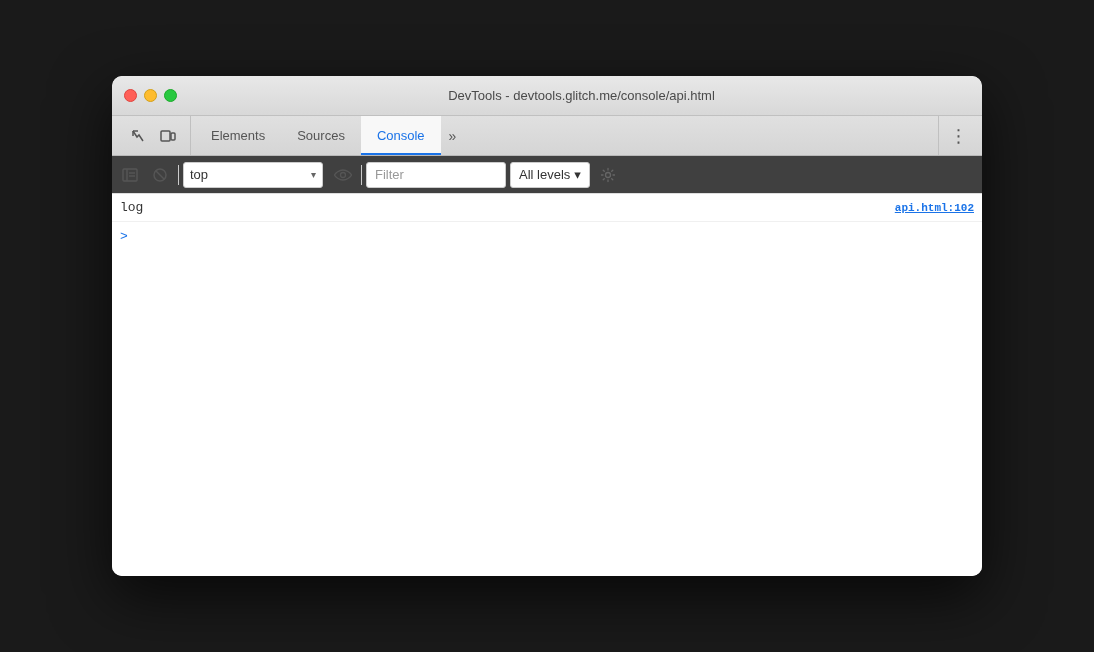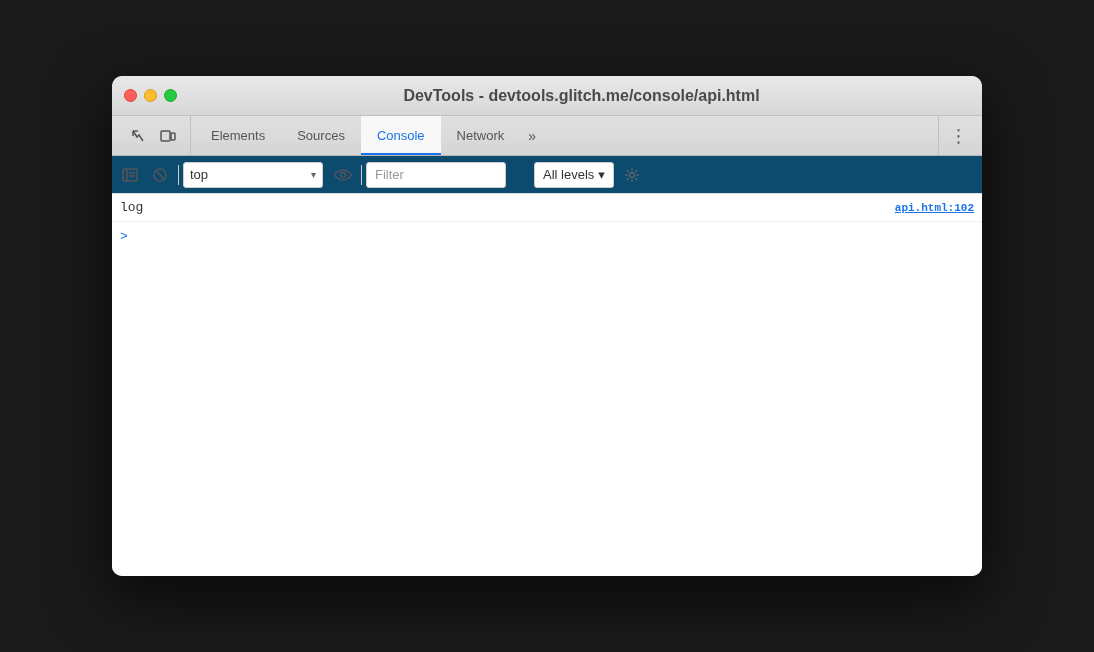--- a/index.html
+++ b/index.html
@@ -48,23 +48,23 @@
       border-radius: 50%;
     }
 
     .traffic-light.close { background: #ff5f57; border: 1px solid #e0443e; }
     .traffic-light.minimize { background: #febc2e; border: 1px solid #d4a017; }
     .traffic-light.maximize { background: #28c840; border: 1px solid #1aab29; }
 
     .title-text {
       flex: 1;
       text-align: center;
-      font-size: 16px;
+      font-size: 13px;
       color: #4a4a4a;
-      font-weight: 700;
+      font-weight: 400;
     }
 
     
     .tabs-bar {
       background: linear-gradient(to bottom, #e0e0e0, #d5d5d5);
       height: 40px;
       display: flex;
       align-items: center;
       border-bottom: 1px solid #b8b8b8;
       flex-shrink: 0;
@@ -142,21 +142,21 @@
       align-items: center;
       justify-content: center;
       border-left: 1px solid #c0c0c0;
       cursor: pointer;
       color: #555;
       font-size: 18px;
     }
 
     
     .console-toolbar {
-      background: #0c4a6e;
+      background: #404040;
       height: 38px;
       display: flex;
       align-items: center;
       border-bottom: 1px solid #ddd;
       padding: 0 4px;
       gap: 2px;
       flex-shrink: 0;
     }
 
     .toolbar-icon-btn {
@@ -243,21 +243,20 @@
       align-items: center;
       padding: 2px 8px;
       border: 1px solid #ccc;
       border-radius: 3px;
       background: white;
       cursor: pointer;
       gap: 4px;
       font-size: 13px;
       color: #333;
       height: 26px;
-      margin-left: 24px;
     }
 
     .gear-btn {
       width: 28px;
       height: 28px;
       display: flex;
       align-items: center;
       justify-content: center;
       cursor: pointer;
       color: #666;
@@ -362,23 +361,20 @@
 
     <div class="tabs-list">
       <div class="tab">
         <span>Elements</span>
       </div>
       <div class="tab">
         <span>Sources</span>
       </div>
       <div class="tab active">
         <span>Console</span>
-      </div>
-      <div class="tab">
-        <span>Network</span>
       </div>
       <div class="tabs-more">»</div>
     </div>
 
     <div class="tabs-menu">⋮</div>
   </div>
 
   <div class="console-toolbar">
     <div class="toolbar-icon-btn">
       <svg class="svg-icon" viewBox="0 0 16 16" fill="none" stroke="#555" stroke-width="1.5">

